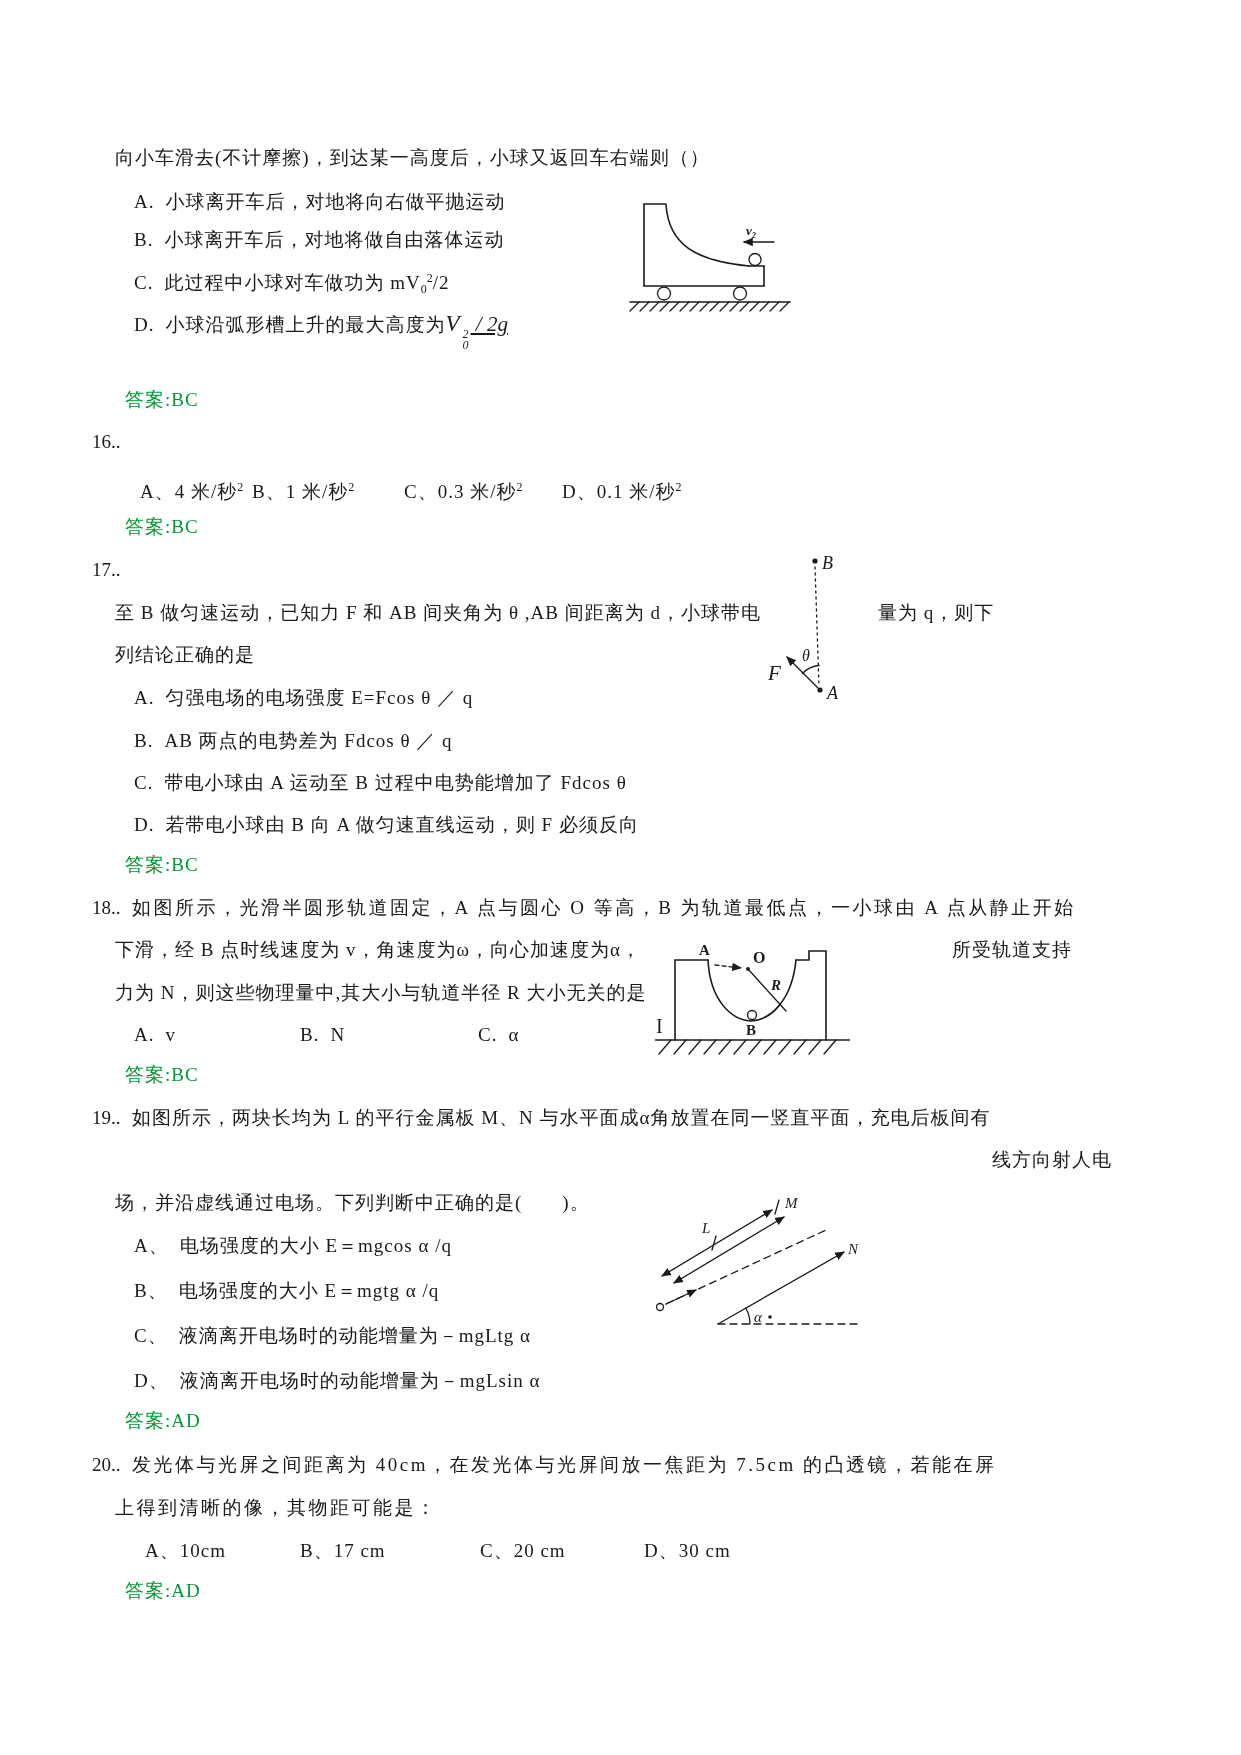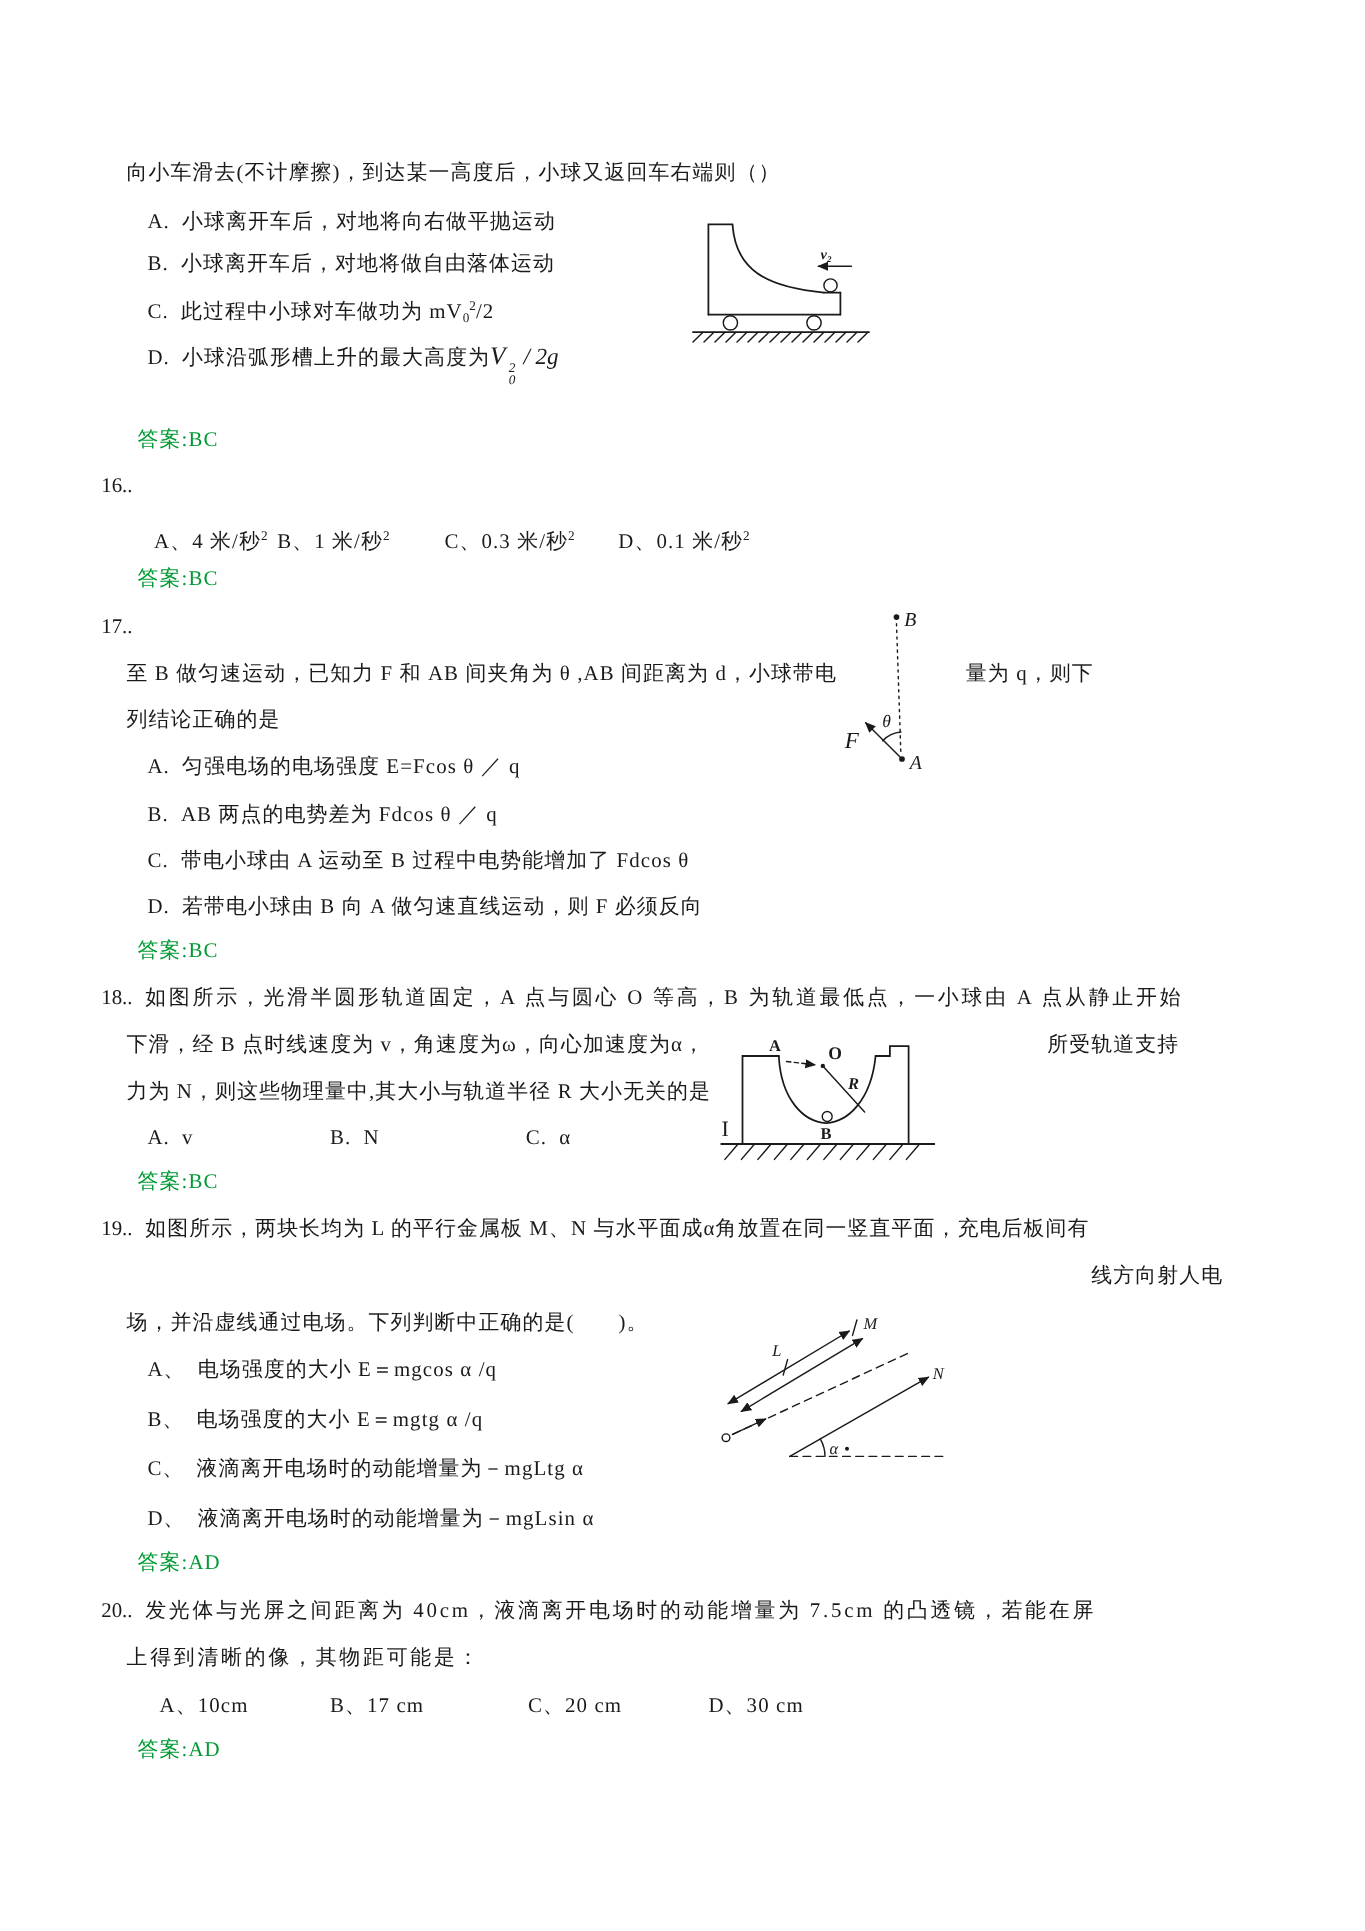--- a/index.html
+++ b/index.html
@@ -23,21 +23,21 @@
   .qnum{letter-spacing:0;}
   sup,sub{font-size:12px;letter-spacing:0;}
   sup{vertical-align:7px;}
   sub{vertical-align:-4px;}
   .vstack{
     display:inline-flex;flex-direction:column;align-items:flex-start;
     font-size:12px;line-height:11px;vertical-align:-7px;letter-spacing:0;
     font-style:italic;margin:0 2px;
   }
   .mvar{font-style:italic;font-size:23px;}
-  .mit{font-style:italic;font-size:21px;letter-spacing:0;}
+  .mit{font-style:italic;font-size:21px;letter-spacing:0;text-decoration:underline;}
   .fig{position:absolute;}
   .fig svg{display:block;}
   .fig text{font-family:"Liberation Serif","DejaVu Serif",serif;fill:#1a1a1a;}
   .st{stroke:#1a1a1a;stroke-width:1.6;fill:none;stroke-linecap:round;}
   .stn{stroke:#1a1a1a;stroke-width:1.3;fill:none;stroke-linecap:round;}
   .dot{fill:#1a1a1a;}
 </style>
 </head>
 <body>
 
@@ -202,21 +202,21 @@
       <line class="stn" x1="70" y1="148" x2="210" y2="148" stroke-dasharray="7,5"></line>
       <path class="stn" d="M97.7,132 A32,32 0 0 1 102,148"></path>
       <text x="106" y="146" font-size="15" font-style="italic">α</text>
       <circle class="dot" cx="122" cy="141" r="1.8"></circle>
     </svg>
   </div>
 
   <div class="t" style="left: 125px; top: 1409px; color: rgb(0, 153, 51);">答案:AD</div>
 
   <div class="t qnum" style="left:92px;top:1453px">20..</div>
-  <div class="t ls2" style="left:132px;top:1453px">发光体与光屏之间距离为 40cm，液滴离开电场时的动能增量为 7.5cm 的凸透镜，若能在屏</div>
+  <div class="t ls2" style="left:132px;top:1453px">发光体与光屏之间距离为 40cm，在发光体与光屏间放一焦距为 7.5cm 的凸透镜，若能在屏</div>
   <div class="t ls2" style="left:115px;top:1496px">上得到清晰的像，其物距可能是：</div>
 
   <div class="t" style="left:145px;top:1539px">A、10cm</div>
   <div class="t" style="left:300px;top:1539px">B、17 cm</div>
   <div class="t" style="left:480px;top:1539px">C、20 cm</div>
   <div class="t" style="left:644px;top:1539px">D、30 cm</div>
 
   <div class="t" style="left: 125px; top: 1579px; color: rgb(0, 153, 51);">答案:AD</div>
 
 </div>

